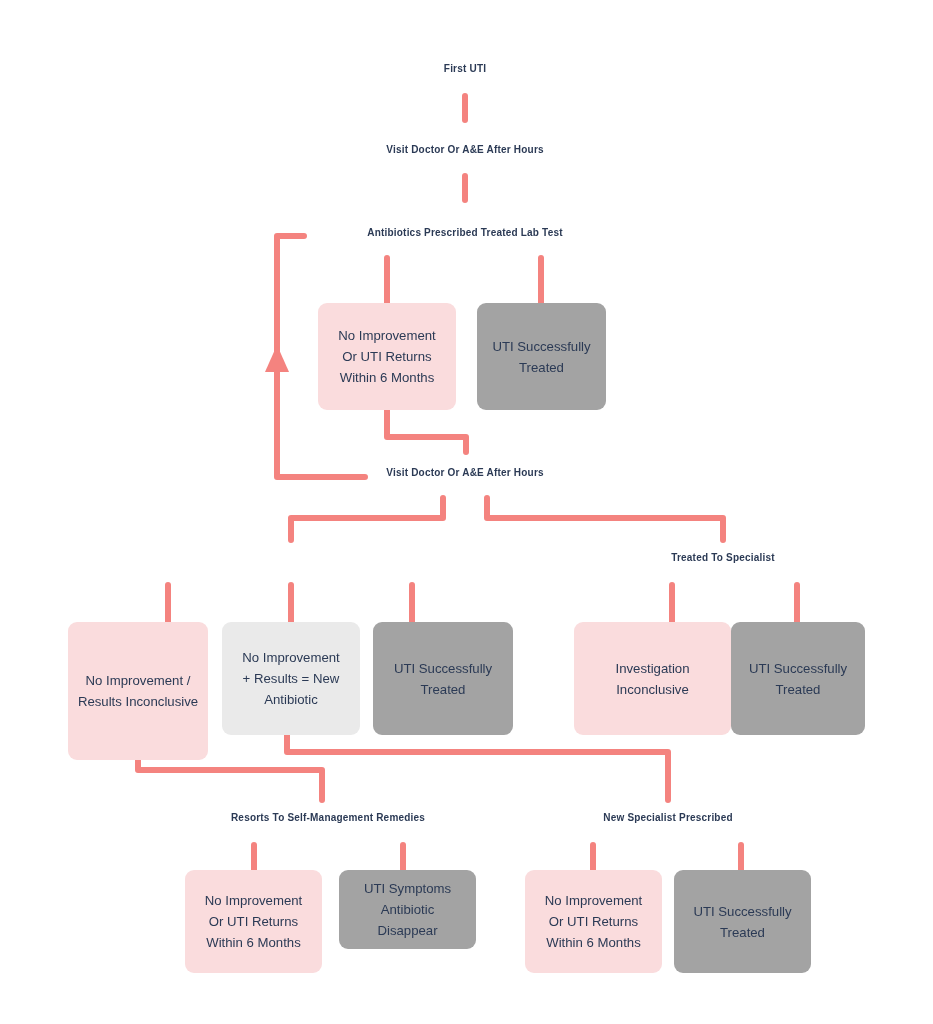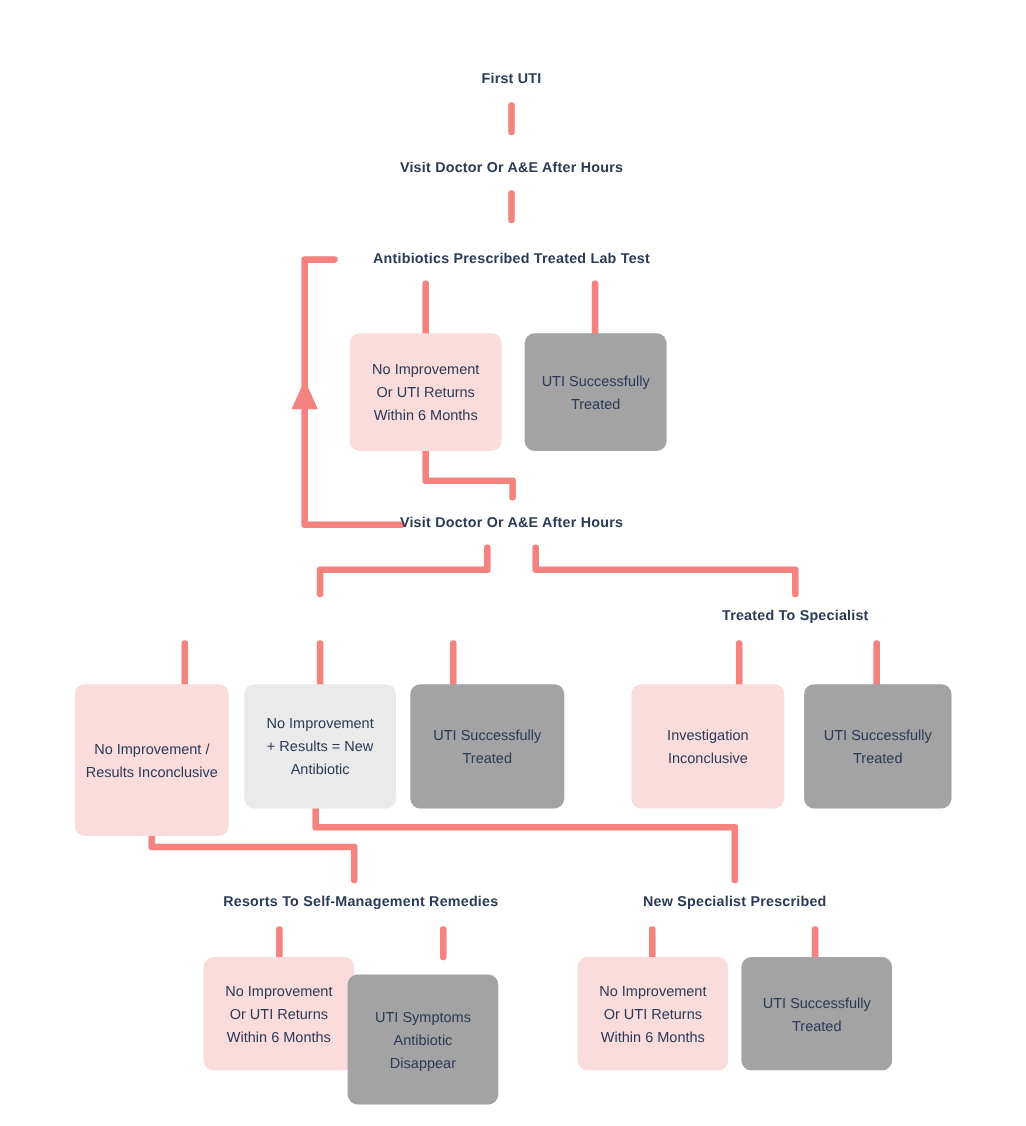--- a/index.html
+++ b/index.html
@@ -21,21 +21,21 @@
     position: absolute;
     left: 0;
     top: 0;
     width: 933px;
     height: 1024px;
     pointer-events: none;
   }
   .node-label {
     position: absolute;
     color: #2b3a55;
-    font-size: 13px;
+    font-size: 10px;
     font-weight: bold;
     letter-spacing: 0.2px;
     text-align: center;
     white-space: nowrap;
     transform: translateX(-50%);
   }
   .card {
     position: absolute;
     border-radius: 9px;
     display: flex;
@@ -140,21 +140,21 @@
     </div>
   </div>
 
   <div class="card teal" style="left:373px; top:622px; width:140px; height:113px;">
     <div>
       <span>UTI Successfully</span>
       <span>Treated</span>
     </div>
   </div>
 
-  <div class="card pink" style="left:574px; top:622px; width:139px; height:113px;">
+  <div class="card pink" style="left:574px; top:622px; width:157px; height:113px;">
     <div>
       <span>Investigation</span>
       <span>Inconclusive</span>
     </div>
   </div>
 
   <div class="card teal" style="left:731px; top:622px; width:134px; height:113px;">
     <div>
       <span>UTI Successfully</span>
       <span>Treated</span>
@@ -162,21 +162,21 @@
   </div>
 
   <div class="card pink" style="left:185px; top:870px; width:137px; height:103px;">
     <div>
       <span>No Improvement</span>
       <span>Or UTI Returns</span>
       <span>Within 6 Months</span>
     </div>
   </div>
 
-  <div class="card teal" style="left:316px; top:870px; width:137px; height:118px;margin-top:16px;">
+  <div class="card teal" style="left:339px; top:870px; width:137px; height:79px;">
     <div>
       <span>UTI Symptoms</span>
       <span>Antibiotic</span>
       <span>Disappear</span>
     </div>
   </div>
 
   <div class="card pink" style="left:525px; top:870px; width:137px; height:103px;">
     <div>
       <span>No Improvement</span>

